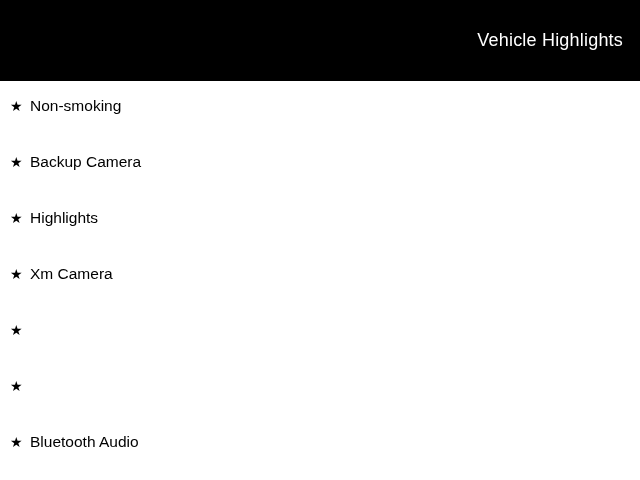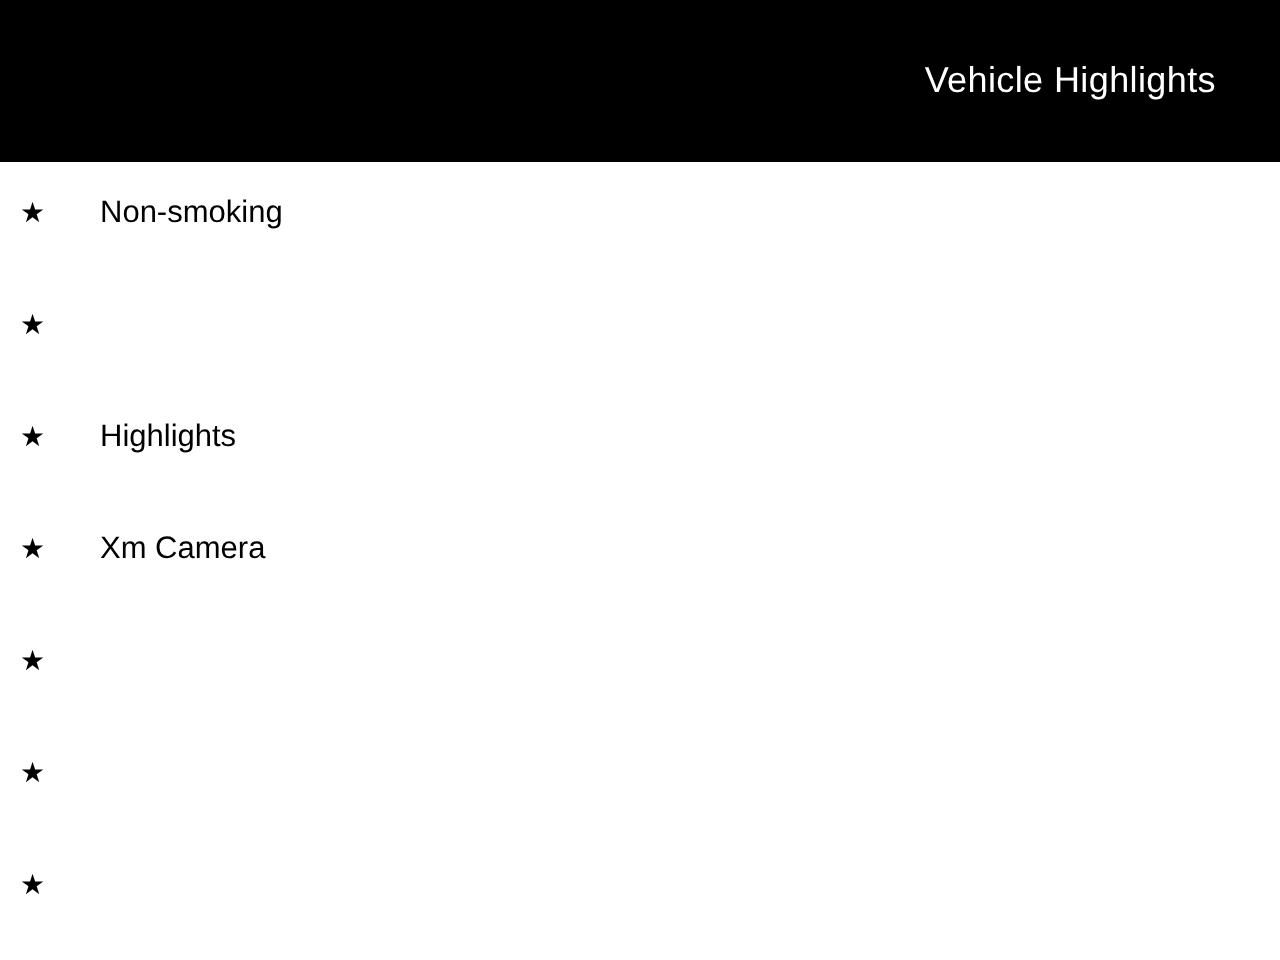--- a/index.html
+++ b/index.html
@@ -20,21 +20,21 @@
     background: #ffffff;
   }
   .header {
     box-sizing: border-box;
     width: 640px;
     height: 81px;
     background: #000000;
     display: flex;
     align-items: center;
     justify-content: flex-end;
-    padding-right: 32px;
+    padding-right: 17px;
   }
   .header-title {
     color: #ffffff;
     font-size: 18px;
     line-height: 21px;
     letter-spacing: 0.2px;
     white-space: nowrap;
   }
   .highlights {
     list-style: none;
@@ -53,52 +53,53 @@
     color: #000000;
     font-size: 14px;
     line-height: 18px;
     text-align: left;
   }
   .highlight-label {
     color: #000000;
     font-size: 15.5px;
     line-height: 18px;
     white-space: nowrap;
-    margin-left: 20px;
   }
 </style>
 </head>
 <body>
 
 <div class="page">
 
   <div class="header">
     <div class="header-title">Vehicle Highlights</div>
   </div>
 
   <ul class="highlights">
     <li class="highlight-item">
       <span class="bullet-star">★</span>
       <span class="highlight-label">Non-smoking</span>
     </li>
     <li class="highlight-item">
       <span class="bullet-star">★</span>
+      <span class="highlight-label">Backup Camera</span>
     </li>
     <li class="highlight-item">
       <span class="bullet-star">★</span>
       <span class="highlight-label">Highlights</span>
     </li>
     <li class="highlight-item">
       <span class="bullet-star">★</span>
       <span class="highlight-label">Xm Camera</span>
     </li>
     <li class="highlight-item">
       <span class="bullet-star">★</span>
     </li>
     <li class="highlight-item">
       <span class="bullet-star">★</span>
     </li>
     <li class="highlight-item">
       <span class="bullet-star">★</span>
+      <span class="highlight-label">Bluetooth Audio</span>
     </li>
   </ul>
 
 </div>
 
 </body></html>

